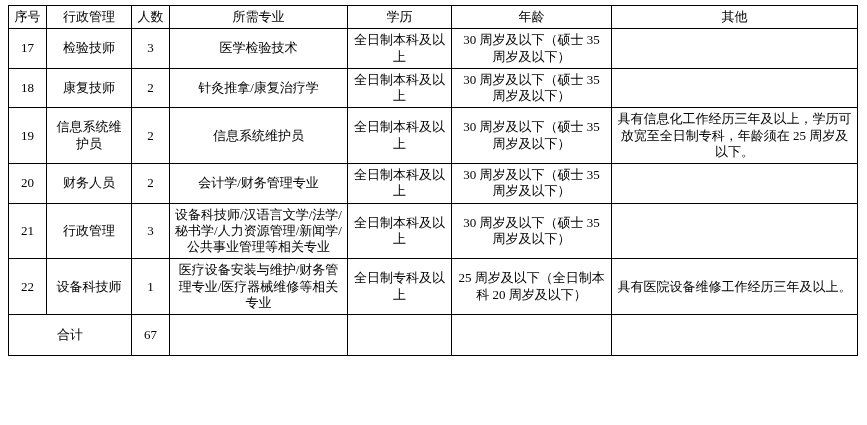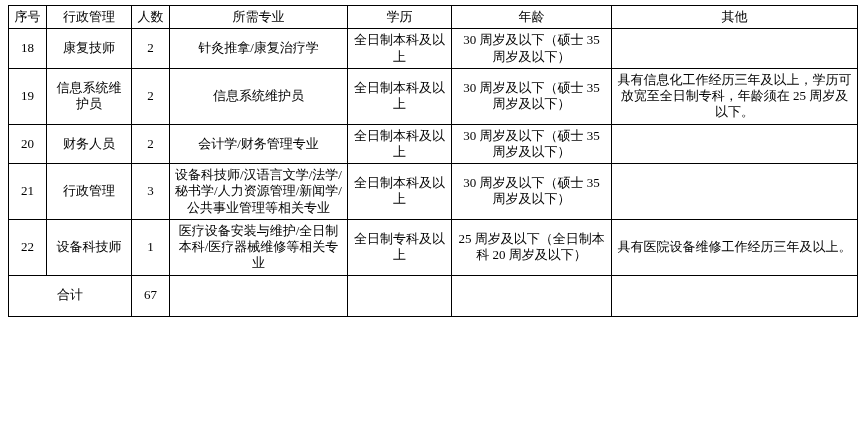--- a/index.html
+++ b/index.html
@@ -87,20 +87,29 @@
         <td>行政管理</td>
         <td class="hdr-seq">人数</td>
         <td>所需专业</td>
         <td>学历</td>
         <td>年龄</td>
         <td>其他</td>
       </tr>
     </thead>
     <tbody>
       <tr>
+        <td>17</td>
+        <td>检验技师</td>
+        <td>3</td>
+        <td class="cell-major">医学检验技术</td>
+        <td>全日制本科及以上</td>
+        <td>30 周岁及以下（硕士 35 周岁及以下）</td>
+        <td class="cell-other blank"></td>
+      </tr>
+      <tr>
         <td>18</td>
         <td>康复技师</td>
         <td>2</td>
         <td class="cell-major">针灸推拿/康复治疗学</td>
         <td>全日制本科及以上</td>
         <td>30 周岁及以下（硕士 35 周岁及以下）</td>
         <td class="cell-other blank"></td>
       </tr>
       <tr>
         <td>19</td>
@@ -126,21 +135,21 @@
         <td>3</td>
         <td class="cell-major">设备科技师/汉语言文学/法学/秘书学/人力资源管理/新闻学/公共事业管理等相关专业</td>
         <td>全日制本科及以上</td>
         <td>30 周岁及以下（硕士 35 周岁及以下）</td>
         <td class="cell-other blank"></td>
       </tr>
       <tr>
         <td>22</td>
         <td>设备科技师</td>
         <td>1</td>
-        <td class="cell-major">医疗设备安装与维护/全日制本科/医疗器械维修等相关专业</td>
+        <td class="cell-major">医疗设备安装与维护/财务管理专业/医疗器械维修等相关专业</td>
         <td>全日制专科及以上</td>
         <td>25 周岁及以下（全日制本科 20 周岁及以下）</td>
         <td class="cell-other">具有医院设备维修工作经历三年及以上。</td>
       </tr>
       <tr class="total">
         <td colspan="2">合计</td>
         <td>67</td>
         <td class="empty"></td>
         <td class="empty"></td>
         <td class="empty"></td>

